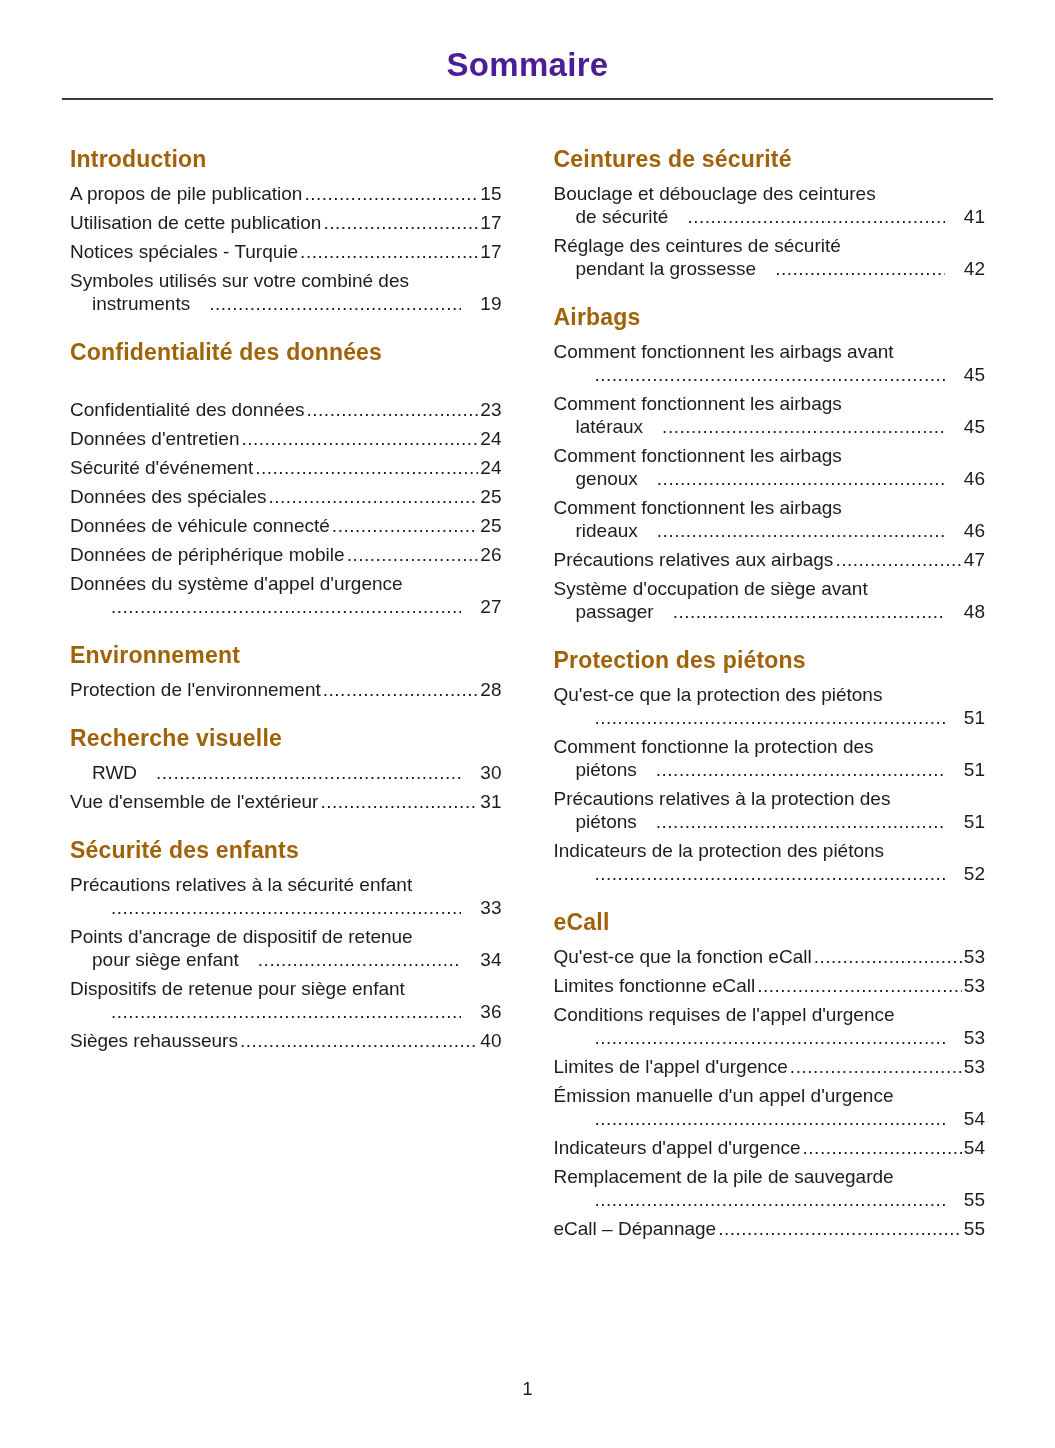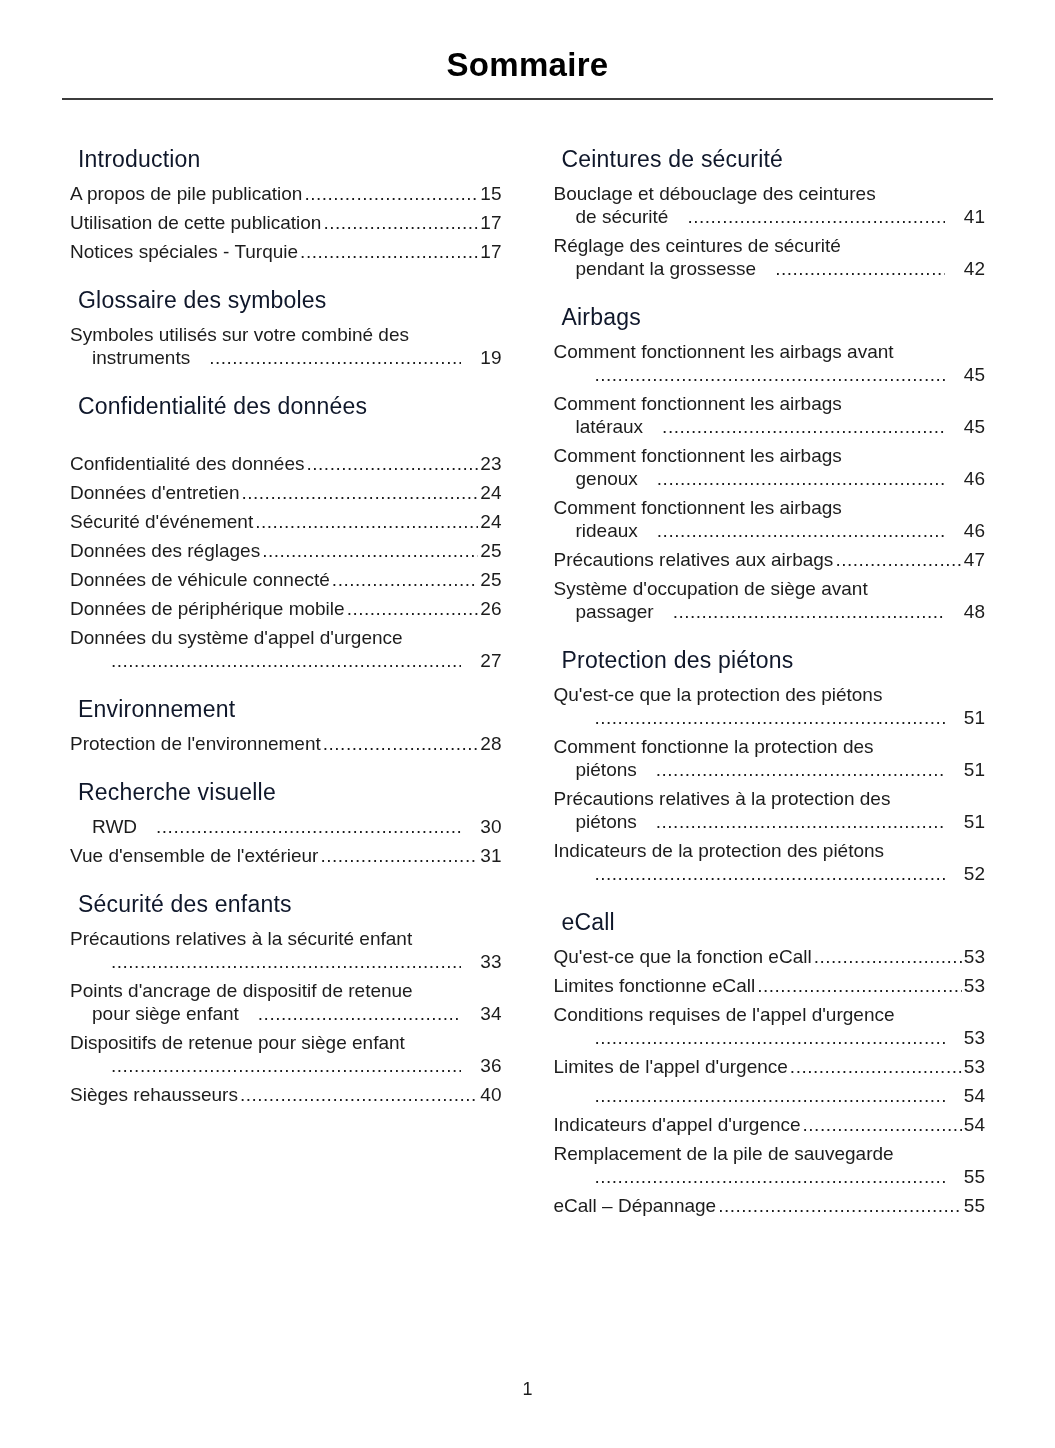--- a/index.html
+++ b/index.html
@@ -12,40 +12,40 @@
     font-family: "Liberation Sans", sans-serif;
     position: relative;
     padding: 46px 62px 0 62px;
     overflow: hidden;
   }
   .title {
     text-align: center;
     font-size: 33px;
     font-weight: 700;
     letter-spacing: 0.3px;
-    color: #000000;
+    color: #4c1d95;
     margin-bottom: 14px;
   }
   .divider {
     border-top: 2px solid #3c3c3c;
     height: 0;
   }
   .columns {
     display: flex;
     gap: 52px;
     margin-top: 46px;
     padding: 0 8px;
   }
   .col { flex: 1 1 0; min-width: 0; }
   .heading {
     font-size: 23px;
-    font-weight: 400;
+    font-weight: 700;
     letter-spacing: 0.2px;
-    color: #0f172a;
-    margin: 24px 0 9px 8px;
+    color: #a16207;
+    margin: 24px 0 9px 0;
     line-height: 27px;
   }
   .toc-section:first-child .heading { margin-top: 0; }
   .toc-section.extra-gap .heading { margin-bottom: 32px; }
   .entry { margin-bottom: 6px; font-size: 19px; }
   .line {
     display: flex;
     align-items: baseline;
     line-height: 23px;
   }
@@ -99,21 +99,20 @@
           </div>
           <div class="entry">
             <div class="line">
               <span class="txt">Notices spéciales - Turquie</span>
               <span class="leader"></span>
               <span class="pagenum">17</span>
             </div>
           </div>
         </section>
         <section class="toc-section">
-          <h2 class="heading">Glossaire des symboles</h2>
           <div class="entry">
             <div class="line">
               <span class="txt">Symboles utilisés sur votre combiné des</span>
             </div>
             <div class="line cont">
               <span class="txt">instruments</span>
               <span class="leader"></span>
               <span class="pagenum">19</span>
             </div>
           </div>
@@ -136,21 +135,21 @@
           </div>
           <div class="entry">
             <div class="line">
               <span class="txt">Sécurité d'événement</span>
               <span class="leader"></span>
               <span class="pagenum">24</span>
             </div>
           </div>
           <div class="entry">
             <div class="line">
-              <span class="txt">Données des réglages</span>
+              <span class="txt">Données des spéciales</span>
               <span class="leader"></span>
               <span class="pagenum">25</span>
             </div>
           </div>
           <div class="entry">
             <div class="line">
               <span class="txt">Données de véhicule connecté</span>
               <span class="leader"></span>
               <span class="pagenum">25</span>
             </div>
@@ -397,20 +396,23 @@
             </div>
           </div>
           <div class="entry">
             <div class="line">
               <span class="txt">Limites de l'appel d'urgence</span>
               <span class="leader"></span>
               <span class="pagenum">53</span>
             </div>
           </div>
           <div class="entry">
+            <div class="line">
+              <span class="txt">Émission manuelle d'un appel d'urgence</span>
+            </div>
             <div class="line cont">
               <span class="txt"></span>
               <span class="leader"></span>
               <span class="pagenum">54</span>
             </div>
           </div>
           <div class="entry">
             <div class="line">
               <span class="txt">Indicateurs d'appel d'urgence</span>
               <span class="leader"></span>

